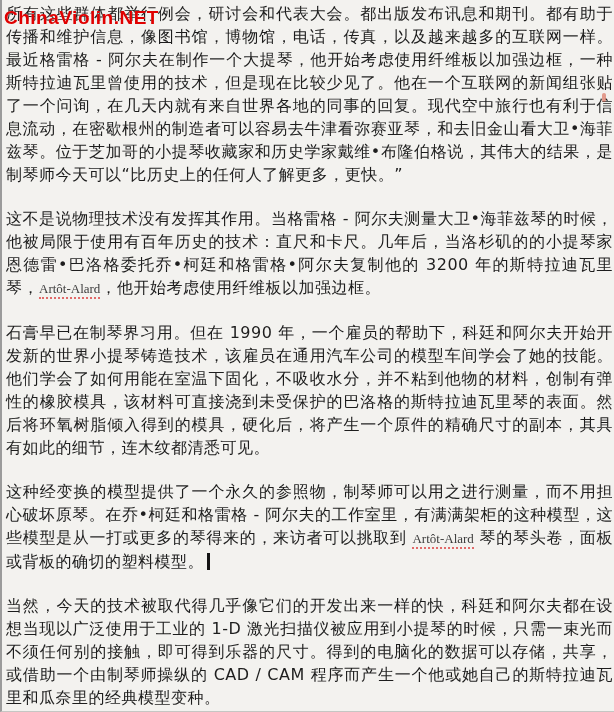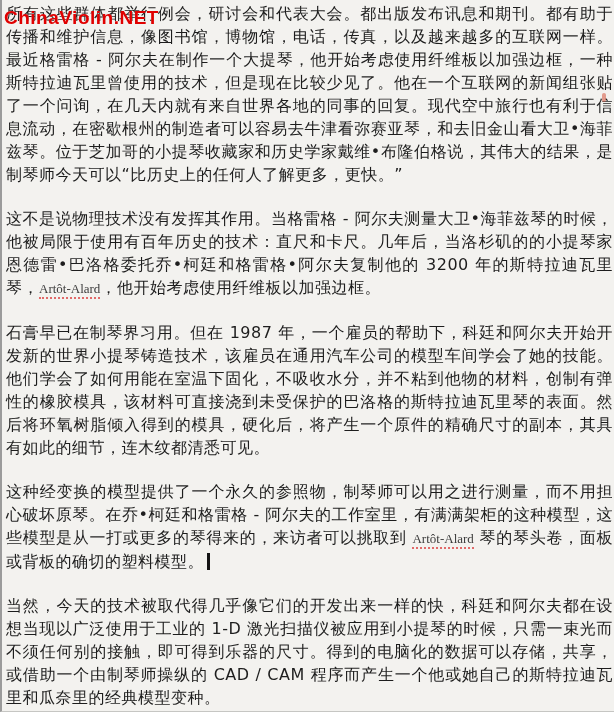--- a/index.html
+++ b/index.html
@@ -76,21 +76,21 @@
 
   <p class="para">
     <span>所有这些群体都举行例会，研讨会和代表大会。都出版发布讯息和期刊。都有助于传播和维护信息，像图书馆，博物馆，电话，传真，以及越来越多的互联网一样。最近格雷格 - 阿尔夫在制作一个大提琴，他开始考虑使用纤维板以加强边框，一种斯特拉迪瓦里曾使用的技术，但是现在比较少见了。他在一个互联网的新闻组张贴了一个问询，在几天内就有来自世界各地的同事的回复。现代空中旅行也有利于信息流动，在密歇根州的制造者可以容易去牛津看弥赛亚琴，和去旧金山看大卫•海菲兹琴。位于芝加哥的小提琴收藏家和历史学家戴维•布隆伯格说，其伟大的结果，是制琴师今天可以“比历史上的任何人了解更多，更快。”</span>
   </p>
 
   <p class="para">
     <span>这不是说物理技术没有发挥其作用。当格雷格 - 阿尔夫测量大卫•海菲兹琴的时候，他被局限于使用有百年历史的技术：直尺和卡尺。几年后，当洛杉矶的的小提琴家恩德雷•巴洛格委托乔•柯廷和格雷格•阿尔夫复制他的 3200 年的斯特拉迪瓦里琴，</span><span class="flagged-word">Artôt-Alard</span><span>，他开始考虑使用纤维板以加强边框。</span>
   </p>
 
   <p class="para">
-    <span>石膏早已在制琴界习用。但在 1987 年，一个雇员的帮助下，科廷和阿尔夫开始开发新的世界小提琴铸造技术，该雇员在通用汽车公司的模型车间学会了她的技能。他们学会了如何用能在室温下固化，不吸收水分，并不粘到他物的材料，创制有弹性的橡胶模具，该材料可直接浇到未受保护的巴洛格的斯特拉迪瓦里琴的表面。然后将环氧树脂倾入得到的模具，硬化后，将产生一个原件的精确尺寸的副本，其具有如此的细节，连木纹都清悉可见。</span>
+    <span>石膏早已在制琴界习用。但在 1990 年，一个雇员的帮助下，科廷和阿尔夫开始开发新的世界小提琴铸造技术，该雇员在通用汽车公司的模型车间学会了她的技能。他们学会了如何用能在室温下固化，不吸收水分，并不粘到他物的材料，创制有弹性的橡胶模具，该材料可直接浇到未受保护的巴洛格的斯特拉迪瓦里琴的表面。然后将环氧树脂倾入得到的模具，硬化后，将产生一个原件的精确尺寸的副本，其具有如此的细节，连木纹都清悉可见。</span>
   </p>
 
   <p class="para">
     <span>这种经变换的模型提供了一个永久的参照物，制琴师可以用之进行测量，而不用担心破坏原琴。在乔•柯廷和格雷格 - 阿尔夫的工作室里，有满满架柜的这种模型，这些模型是从一打或更多的琴得来的，来访者可以挑取到 </span><span class="flagged-word">Artôt-Alard</span><span> 琴的琴头卷，面板或背板的确切的塑料模型。</span><span class="text-caret"></span>
   </p>
 
   <p class="para">
     <span>当然，今天的技术被取代得几乎像它们的开发出来一样的快，科廷和阿尔夫都在设想当现以广泛使用于工业的 1-D 激光扫描仪被应用到小提琴的时候，只需一束光而不须任何别的接触，即可得到乐器的尺寸。得到的电脑化的数据可以存储，共享，或借助一个由制琴师操纵的 CAD / CAM 程序而产生一个他或她自己的斯特拉迪瓦里和瓜奈里的经典模型变种。</span>
   </p>
 

